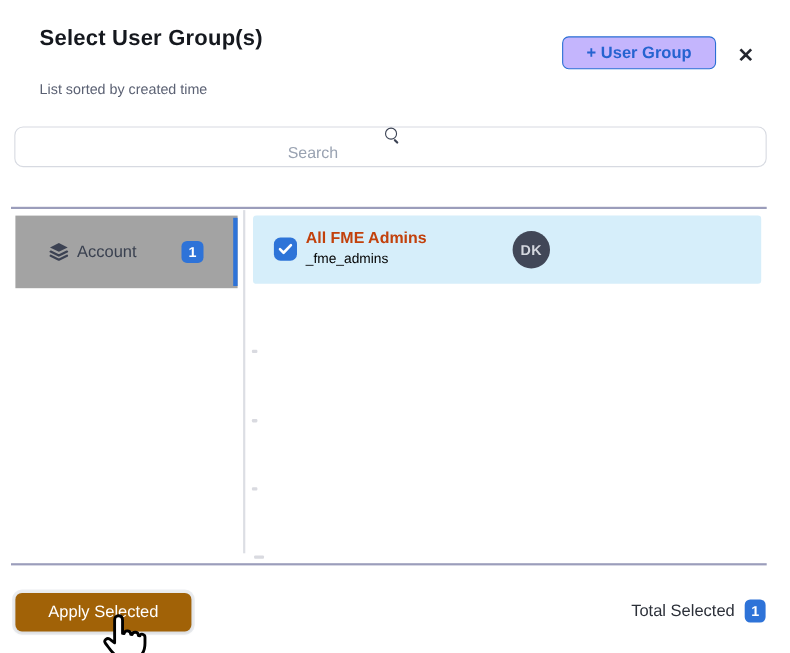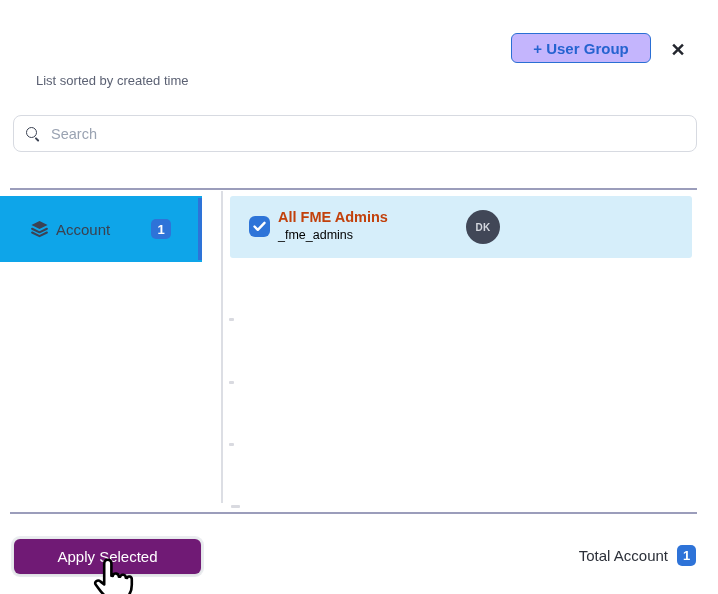--- a/index.html
+++ b/index.html
@@ -10,69 +10,70 @@
   .title{position:absolute;left:36px;top:24px;font-size:20px;font-weight:700;color:#15181e;letter-spacing:.2px;}
   .subtitle{position:absolute;left:36px;top:59px;font-size:13px;color:#5b6173;margin-top:14px;}
   .add-btn{position:absolute;left:511px;top:33px;width:140px;height:30px;background:#c4b5fd;
     border:1.5px solid #2a6fd4;border-radius:6px;color:#2563d0;font-size:15px;font-weight:700;
     font-family:"Liberation Sans",sans-serif;cursor:pointer;display:flex;align-items:center;justify-content:center;}
   .close-btn{position:absolute;left:665px;top:37px;width:26px;height:26px;border:none;background:transparent;
     font-size:18px;font-weight:600;color:#23262e;cursor:pointer;display:flex;align-items:center;justify-content:center;padding:0;}
 
   
   .search-box{position:absolute;left:13px;top:115px;width:684px;height:37px;border:1px solid #d7dae1;
-    border-radius:8px;box-sizing:border-box;display:flex;align-items:center;background:#fff;}
+    border-radius:8px;box-sizing:border-box;display:flex;align-items:center;background:#fff;flex-direction:column;}
   .search-glyph{position:relative;width:13px;height:13px;margin:0 10px 0 12px;flex:0 0 auto;}
   .search-glyph::before{content:"";position:absolute;left:0;top:0;width:9px;height:9px;border:1.8px solid #3a4152;border-radius:50%;}
   .search-glyph::after{content:"";position:absolute;left:9.5px;top:9.5px;width:4.5px;height:1.8px;background:#3a4152;border-radius:1px;transform:rotate(45deg);transform-origin:0 0;}
   .search-input{border:none;outline:none;flex:1;font-size:14.5px;color:#2b2f38;background:transparent;font-family:"Liberation Sans",sans-serif;}
   .search-input::placeholder{color:#9aa3b2;}
 
   
   .rule{position:absolute;left:10px;width:687px;height:1.5px;background:#9b9dbb;}
   .rule.top{top:188px;}
   .rule.bottom{top:512px;}
   .v-divider{position:absolute;left:221px;top:191px;width:2px;height:312px;background:#dcdee4;}
 
   
-  .category-item{position:absolute;left:0;top:196px;width:202px;height:66px;background:#0ea5e9;cursor:pointer;}
+  .category-item{position:absolute;left:14px;top:196px;width:202px;height:66px;background:#a3a3a3;cursor:pointer;}
   .category-inner{display:flex;align-items:center;height:100%;padding-left:30px;box-sizing:border-box;}
   .layers-icon{width:19px;height:18px;margin-right:7px;flex:0 0 auto;}
   .category-label{font-size:15px;color:#3a4150;}
   .count-badge{position:absolute;right:31px;top:23px;min-width:12px;height:20px;padding:0 4px;background:#2e73d8;border-radius:5px;
     color:#fff;font-size:13px;font-weight:700;display:flex;align-items:center;justify-content:center;}
   .active-bar{position:absolute;right:0;top:2px;width:4px;height:62px;background:#2e73d8;}
 
   
   .group-item{position:absolute;left:230px;top:196px;width:462px;height:62px;background:#d6eefa;border-radius:3px;cursor:pointer;}
   .checkbox{position:absolute;left:19px;top:20px;width:21px;height:21px;background:#2e74d8;border-radius:6px;
     display:flex;align-items:center;justify-content:center;cursor:pointer;}
   .group-name{position:absolute;left:48px;top:13px;font-size:14.5px;font-weight:700;color:#c2410c;}
   .group-id{position:absolute;left:48px;top:32px;font-size:12.5px;color:#000000;}
   .avatar{position:absolute;left:236px;top:14px;width:34px;height:34px;border-radius:50%;background:#414757;
-    color:#d4d7de;font-size:10px;font-weight:700;letter-spacing:.4px;display:flex;align-items:center;justify-content:center;}
+    color:#d4d7de;font-size:13px;font-weight:700;letter-spacing:.4px;display:flex;align-items:center;justify-content:center;}
 
   .faint-dot{position:absolute;width:5px;height:3px;background:#d9dae0;border-radius:1px;}
 
   
-  .apply-btn{position:absolute;left:14px;top:539px;width:187px;height:35px;background:#701a75;border:none;border-radius:6px;
+  .apply-btn{position:absolute;left:14px;top:539px;width:160px;height:35px;background:#a16207;border:none;border-radius:6px;
     color:#fff;font-size:15px;font-family:"Liberation Sans",sans-serif;cursor:pointer;
     box-shadow:0 0 0 3px rgba(210,214,222,.45),0 1px 3px rgba(0,0,0,.15);}
   .total-wrap{position:absolute;right:22px;top:545px;display:flex;align-items:center;gap:9px;}
   .total-label{font-size:15px;color:#2c3039;}
   .total-badge{min-width:11px;height:21px;padding:0 4px;background:#2e73d8;border-radius:5px;color:#fff;
     font-size:13px;font-weight:700;display:flex;align-items:center;justify-content:center;}
 
   .hand-cursor{position:absolute;left:86px;top:558px;z-index:5;pointer-events:none;}
 </style>
 </head>
 <body>
 
 <div class="stage">
 
+  <div class="title">Select User Group(s)</div>
   <div class="subtitle">List sorted by created time</div>
   <button class="add-btn">+ User Group</button>
   <button class="close-btn">
       <span>✕</span>
     </button>
 
   <div class="search-box">
     <span class="search-glyph"></span>
     <input class="search-input" type="text" placeholder="Search" style="">
   </div>
@@ -107,21 +108,21 @@
 
   <span class="faint-dot" style="left:229px;top:318px;"></span>
   <span class="faint-dot" style="left:229px;top:381px;"></span>
   <span class="faint-dot" style="left:229px;top:443px;"></span>
   <span class="faint-dot" style="left:231px;top:505px;width:9px;"></span>
 
   <div class="rule bottom"></div>
 
   <button class="apply-btn">Apply Selected</button>
   <div class="total-wrap">
-    <span class="total-label">Total Account</span>
+    <span class="total-label">Total Selected</span>
     <span class="total-badge">1</span>
   </div>
 
   <svg class="hand-cursor" width="56" height="44" viewBox="0 0 28 22">
     <path d="M9.1 13.2 L9.1 2.9 Q9.1 0.9 10.9 0.9 Q12.7 0.9 12.7 2.9 L12.7 8.9 L13.4 9.0
              Q13.7 7.6 15.1 7.8 Q16.4 8.0 16.4 9.3 L17.1 9.4
              Q17.4 8.2 18.7 8.4 Q19.9 8.6 19.9 9.9 L20.6 10.0
              Q20.9 9.0 21.9 9.3 Q22.9 9.6 22.9 10.7 L22.9 13.4
              Q22.9 16.4 21.6 18.2 L21.6 22 L11.2 22 L11.2 20.4
              Q8.4 18.2 6.2 15.1 Q5.7 14.4 5.0 13.5 Q4.1 12.4 5.1 11.6 Q6.2 10.8 7.3 11.8 Z" fill="#ffffff" stroke="#000000" stroke-width="1.3" stroke-linejoin="round"></path>

